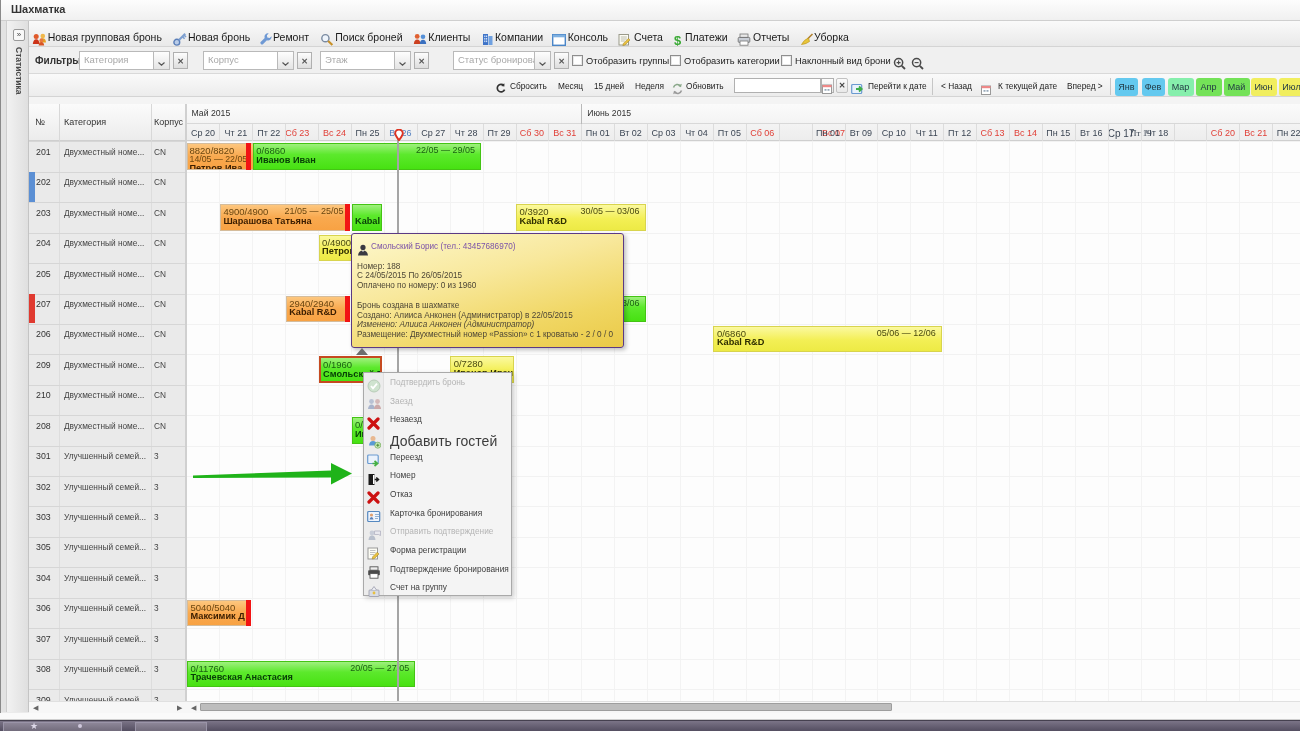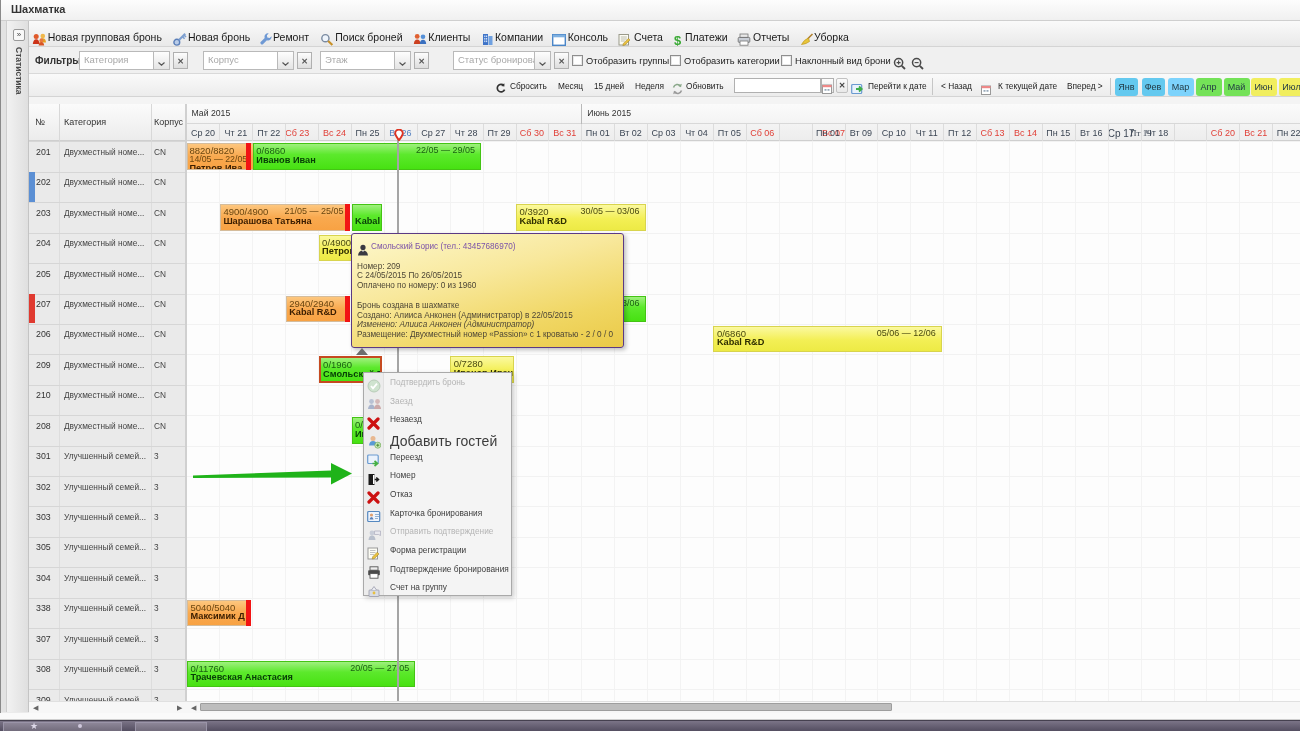--- a/index.html
+++ b/index.html
@@ -159,21 +159,21 @@
 <div class="abs" style="left:981px;top:80px;"><svg class="ico" width="10" height="10" viewBox="0 0 10 10" style="">
       <rect x="0.5" y="1" width="9" height="8.5" fill="#fff" stroke="#999" stroke-width="1"></rect>
       <rect x="0.5" y="1" width="9" height="2.2" fill="#e88"></rect>
       <path d="M2.5 5h2v1.8h-2zM5.5 5h2v1.8h-2z" fill="#9ab"></path>
     </svg></div>
 <div class="abs" style="left:998px;top:81px;font-size:8.3px;color:#222;">К текущей дате</div>
 <div class="abs" style="left:1067px;top:81px;font-size:8.3px;color:#222;">Вперед &gt;</div>
 <div class="abs" style="left:1110px;top:78px;width:1px;height:17px;background:#c6c6c6;"></div>
 <div class="abs" style="left:1115px;top:78px;width:23px;height:18px;background:#64c9ef;border-radius:3px;font-size:9px;color:#223a44;text-align:center;line-height:18px;">Янв</div>
 <div class="abs" style="left:1141.5px;top:78px;width:23px;height:18px;background:#64c9ef;border-radius:3px;font-size:9px;color:#223a44;text-align:center;line-height:18px;">Фев</div>
-<div class="abs" style="left:1167.5px;top:78px;width:26px;height:18px;background:#7dd3fc;border-radius:3px;font-size:9px;color:#223a44;text-align:center;line-height:18px;">Мар</div>
+<div class="abs" style="left:1167.5px;top:78px;width:26px;height:18px;background:#86efac;border-radius:3px;font-size:9px;color:#223a44;text-align:center;line-height:18px;">Мар</div>
 <div class="abs" style="left:1195.5px;top:78px;width:26px;height:18px;background:#74e258;border-radius:3px;font-size:9px;color:#223a44;text-align:center;line-height:18px;">Апр</div>
 <div class="abs" style="left:1223.5px;top:78px;width:26px;height:18px;background:#74e258;border-radius:3px;font-size:9px;color:#223a44;text-align:center;line-height:18px;">Май</div>
 <div class="abs" style="left:1250.5px;top:78px;width:26px;height:18px;background:#f1ee5e;border-radius:3px;font-size:9px;color:#223a44;text-align:center;line-height:18px;">Июн</div>
 <div class="abs" style="left:1278.5px;top:78px;width:26px;height:18px;background:#f1ee5e;border-radius:3px;font-size:9px;color:#223a44;text-align:center;line-height:18px;">Июл</div>
 <div class="abs" style="left:29px;top:97px;width:1271px;height:7px;background:#f4f4f4;"></div>
 <div class="abs" style="left:29px;top:104px;width:157.5px;height:37px;background:linear-gradient(#fbfbfb,#ececec);border-bottom:1px solid #cfcfcf;"></div>
 <div class="abs" style="left:58.5px;top:104px;width:1px;height:37px;background:#d8d8d8;"></div>
 <div class="abs" style="left:150.5px;top:104px;width:1px;height:37px;background:#d8d8d8;"></div>
 <div class="abs" style="left:184.5px;top:104px;width:2px;height:598px;background:#d0d0d0;"></div>
 <div class="abs" style="left:35px;top:117px;font-size:9px;color:#333;">№</div>
@@ -360,21 +360,21 @@
 <div class="abs" style="left:36px;top:542.4px;font-size:8.8px;color:#333;">305</div>
 <div class="abs" style="left:64px;top:542.4px;font-size:8.3px;color:#444;white-space:nowrap;">Улучшенный семей...</div>
 <div class="abs" style="left:154px;top:542.4px;font-size:8.3px;color:#444;">3</div>
 <div class="abs" style="left:29px;top:567.3px;width:155.5px;height:1px;background:#d6d6d6;"></div>
 <div class="abs" style="left:186.5px;top:567.3px;width:1113.5px;height:1px;background:#f2f2f2;"></div>
 <div class="abs" style="left:36px;top:572.8px;font-size:8.8px;color:#333;">304</div>
 <div class="abs" style="left:64px;top:572.8px;font-size:8.3px;color:#444;white-space:nowrap;">Улучшенный семей...</div>
 <div class="abs" style="left:154px;top:572.8px;font-size:8.3px;color:#444;">3</div>
 <div class="abs" style="left:29px;top:597.7px;width:155.5px;height:1px;background:#d6d6d6;"></div>
 <div class="abs" style="left:186.5px;top:597.7px;width:1113.5px;height:1px;background:#f2f2f2;"></div>
-<div class="abs" style="left:36px;top:603.2px;font-size:8.8px;color:#333;">338</div>
+<div class="abs" style="left:36px;top:603.2px;font-size:8.8px;color:#333;">306</div>
 <div class="abs" style="left:64px;top:603.2px;font-size:8.3px;color:#444;white-space:nowrap;">Улучшенный семей...</div>
 <div class="abs" style="left:154px;top:603.2px;font-size:8.3px;color:#444;">3</div>
 <div class="abs" style="left:29px;top:628.1px;width:155.5px;height:1px;background:#d6d6d6;"></div>
 <div class="abs" style="left:186.5px;top:628.1px;width:1113.5px;height:1px;background:#f2f2f2;"></div>
 <div class="abs" style="left:36px;top:633.6px;font-size:8.8px;color:#333;">307</div>
 <div class="abs" style="left:64px;top:633.6px;font-size:8.3px;color:#444;white-space:nowrap;">Улучшенный семей...</div>
 <div class="abs" style="left:154px;top:633.6px;font-size:8.3px;color:#444;">3</div>
 <div class="abs" style="left:29px;top:658.5px;width:155.5px;height:1px;background:#d6d6d6;"></div>
 <div class="abs" style="left:186.5px;top:658.5px;width:1113.5px;height:1px;background:#f2f2f2;"></div>
 <div class="abs" style="left:36px;top:664.0px;font-size:8.8px;color:#333;">308</div>
@@ -459,21 +459,21 @@
 <div class="abs" style="left:350.5px;top:233px;width:273px;height:114.5px;background:linear-gradient(165deg,#fdf8cd 0%,#f8e89c 40%,#f0d662 75%,#eaca48 100%);border:1px solid #5b3a84;border-radius:3px;box-shadow:2px 2px 4px rgba(0,0,0,0.25);"></div>
 <svg class="abs" style="left:356px;top:348px;" width="12" height="7" viewBox="0 0 12 7">
     <path d="M0 7 L6 0 L12 7 z" fill="#6e6e6e"></path>
   </svg>
 <div class="abs" style="left:357px;top:240px;"><svg class="ico" width="12" height="12" viewBox="0 0 12 12" style="">
       <circle cx="6" cy="3.4" r="2.6" fill="#3a3a42"></circle>
       <path d="M1 11.5 q0.6-5 5-5 q4.4 0 5 5 z" fill="#3a3a42"></path>
       <path d="M4.8 6.6 L6 8 L7.2 6.6" fill="#fff"></path>
     </svg></div>
 <div class="abs" style="left:371px;top:242px;font-size:8.2px;color:#7b52a8;">Смольский Борис (тел.: 43457686970)</div>
-<div class="abs" style="left:357px;top:261.5px;font-size:8.2px;color:#4d4636;white-space:nowrap;">Номер: 209</div>
+<div class="abs" style="left:357px;top:261.5px;font-size:8.2px;color:#4d4636;white-space:nowrap;">Номер: 188</div>
 <div class="abs" style="left:357px;top:271.3px;font-size:8.2px;color:#4d4636;white-space:nowrap;">С 24/05/2015 По 26/05/2015</div>
 <div class="abs" style="left:357px;top:281.1px;font-size:8.2px;color:#4d4636;white-space:nowrap;">Оплачено по номеру: 0 из 1960</div>
 <div class="abs" style="left:357px;top:300.7px;font-size:8.2px;color:#4d4636;white-space:nowrap;">Бронь создана в шахматке</div>
 <div class="abs" style="left:357px;top:310.5px;font-size:8.2px;color:#4d4636;white-space:nowrap;">Создано: Алииса Анконен (Администратор) в 22/05/2015</div>
 <div class="abs" style="left:357px;top:320.3px;font-size:8.2px;color:#4d4636;white-space:nowrap;font-style:italic;">Изменено: Алииса Анконен (Администратор)</div>
 <div class="abs" style="left:357px;top:330.1px;font-size:8.2px;color:#4d4636;white-space:nowrap;">Размещение: Двухместный номер «Passion» с 1 кроватью - 2 / 0 / 0</div>
 <div class="abs" style="left:363px;top:372px;width:149px;height:224px;background:#f4f4f4;border:1px solid #a9a9a9;box-shadow:2px 2px 5px rgba(0,0,0,0.2);"></div>
 <div class="abs" style="left:364px;top:373px;width:20px;height:222px;background:#ececec;border-right:1px solid #e0e0e0;"></div>
 <div class="abs" style="left:366.5px;top:376.0px;"><svg class="ico" width="14" height="14" viewBox="0 0 14 14" style="">
       <circle cx="7" cy="7" r="6" fill="#cfe3cf" stroke="#b9ccb9" stroke-width="1"></circle>

